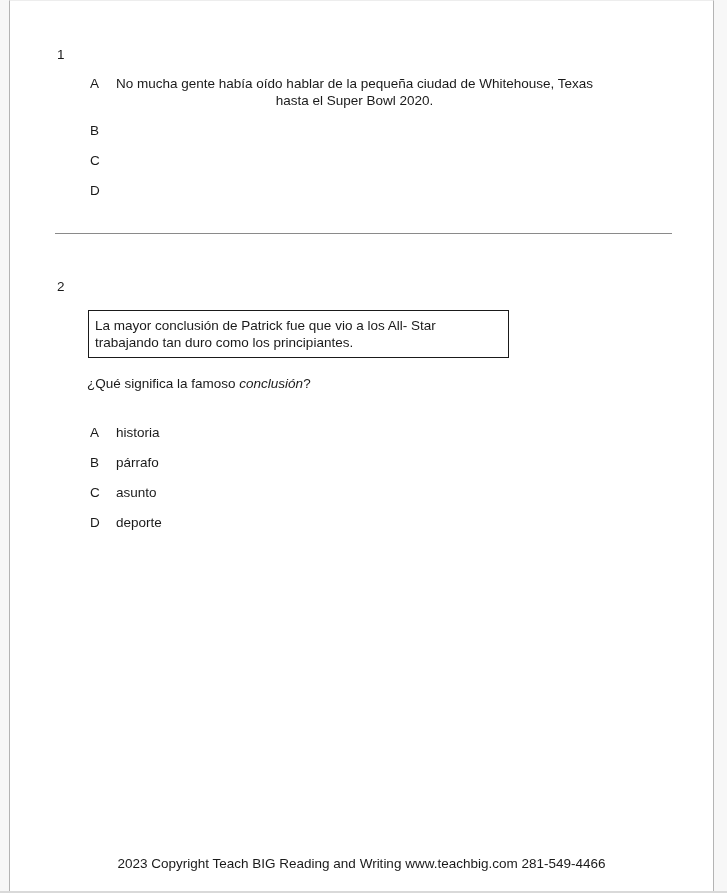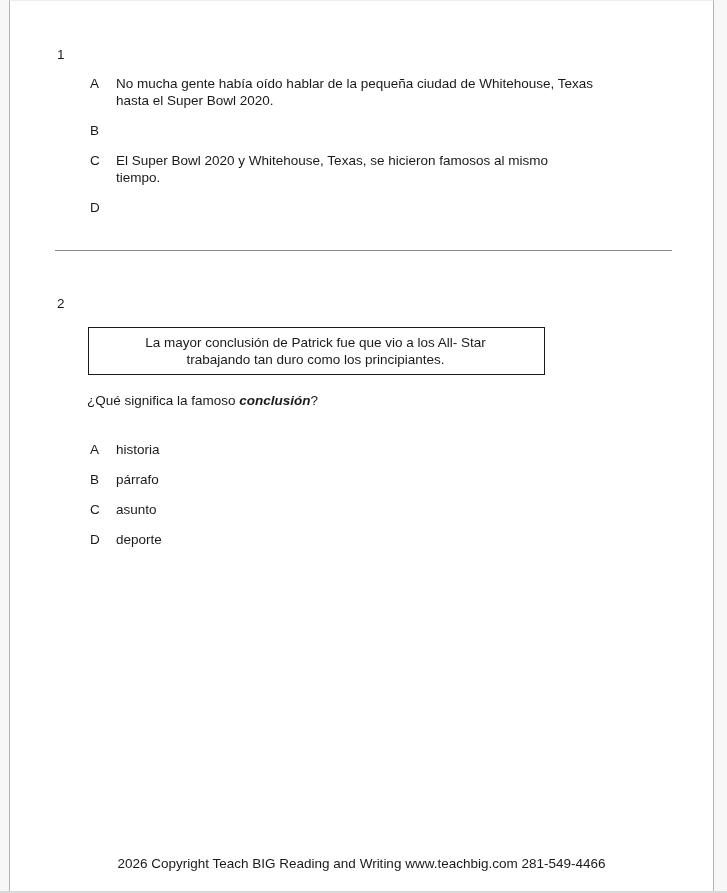--- a/index.html
+++ b/index.html
@@ -35,39 +35,38 @@
   }
   .sheet {
     padding: 45px 40px 0 47px;
   }
   .question { display: flex; }
   .qnum { width: 33px; flex: none; }
   .qbody { flex: 1; min-width: 0; }
   .option { display: flex; margin-top: 13px; }
   .option-first { margin-top: 29px; }
   .letter { width: 26px; flex: none; }
-  .option-text { white-space: pre-line; max-width: 566px; }
+  .option-text { white-space: pre-line; max-width: 566px; text-align: center; }
   .divider {
     border: none;
     border-top: 1.5px solid #8a8a8a;
     margin: 34px 0 0 -2px;
     width: 617px;
     height: 0;
   }
   .question-2 { margin-top: 44px; }
   .quote-box {
     border: 1.5px solid #1a1a1a;
-    width: 457px;
+    width: 421px;
     margin: 32px 0 0 -2px;
     padding: 6px 8px 6px 6px;
-    text-align: center;
   }
   .quote-text { white-space: pre-line; }
   .substem { margin: 17px 0 0 -3px; }
-  .emph { font-weight: bold; font-style: italic; }
+  .emph { font-weight: normal; font-style: italic; }
   .q2-options .option-first { margin-top: 32px; }
   .footer {
     position: absolute;
     top: 854px;
     left: 0;
     width: 100%;
     text-align: center;
   }
 </style>
 </head>
@@ -84,22 +83,20 @@
           <div class="option option-first">
             <div class="letter">A</div>
             <div class="option-text">No mucha gente había oído hablar de la pequeña ciudad de Whitehouse, Texas
 hasta el Super Bowl 2020.</div>
           </div>
           <div class="option">
             <div class="letter">B</div>
           </div>
           <div class="option">
             <div class="letter">C</div>
-            <div class="option-text">El Super Bowl 2020 y Whitehouse, Texas, se hicieron famosos al mismo
-tiempo.</div>
           </div>
           <div class="option">
             <div class="letter">D</div>
           </div>
         </div>
       </div>
 
       <hr class="divider">
 
       <div class="question question-2">
@@ -129,17 +126,17 @@
             <div class="option">
               <div class="letter">D</div>
               <div class="option-text">deporte</div>
             </div>
           </div>
         </div>
       </div>
 
     </div>
 
-    <div class="footer">2026 Copyright Teach BIG Reading and Writing www.teachbig.com 281-549-4466</div>
+    <div class="footer">2023 Copyright Teach BIG Reading and Writing www.teachbig.com 281-549-4466</div>
   </div>
 
   <div class="bottom-edge"></div>
 </div>
 
 </body></html>

